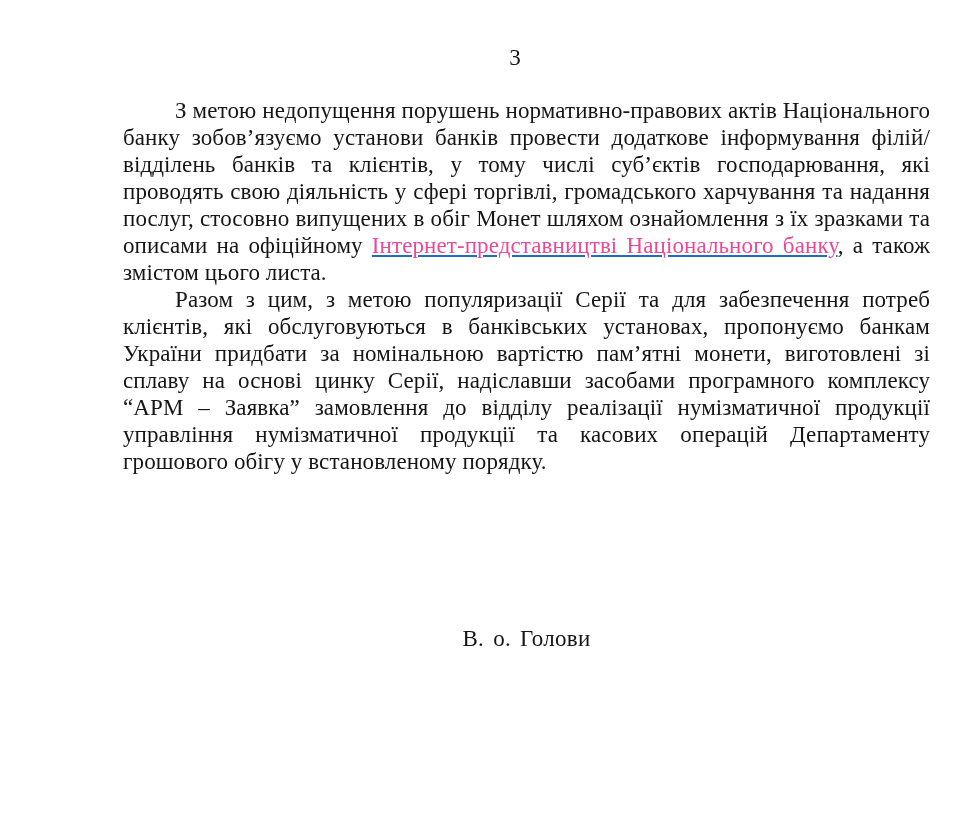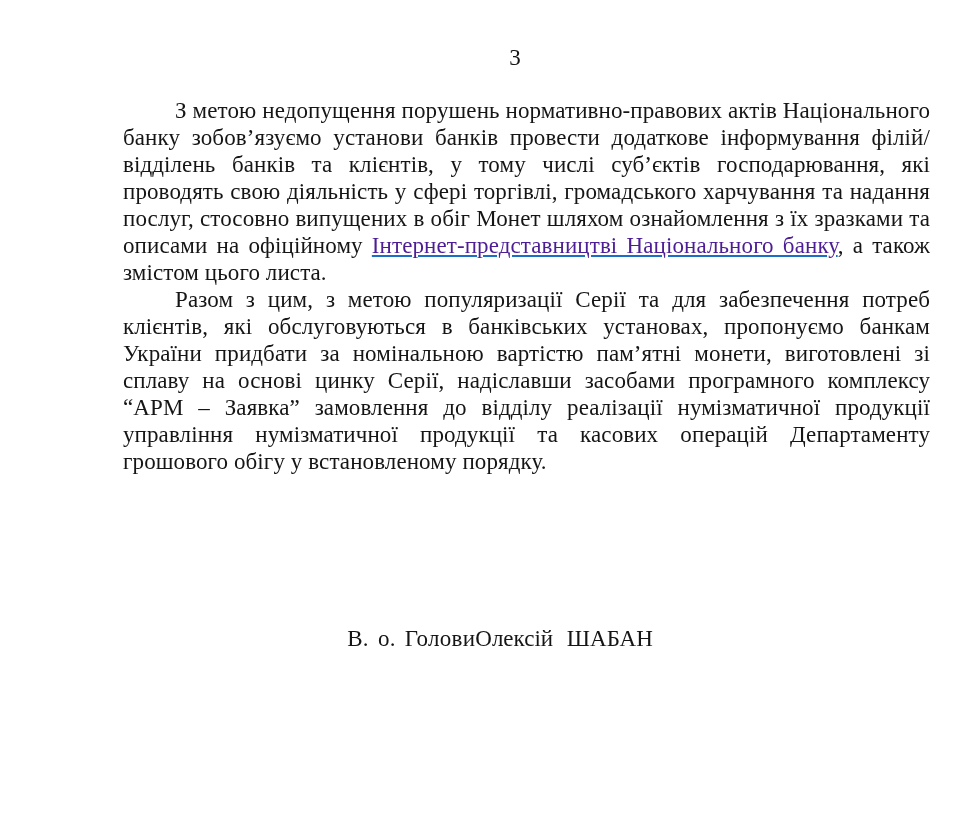--- a/index.html
+++ b/index.html
@@ -33,21 +33,21 @@
   }
   .para {
     margin: 0;
     font-size: 23px;
     line-height: 27px;
     text-align: justify;
     text-indent: 52px;
     letter-spacing: 0.1px;
   }
   .doclink {
-    color: #4c1d95;
+    color: #ec4899;
     text-decoration: underline;
     text-decoration-color: #1b6ec8;
     text-underline-offset: 2px;
     cursor: pointer;
   }
   .attachment {
     position: absolute;
     top: 519px;
     left: 123px;
     width: 807px;
@@ -83,16 +83,15 @@
 
   <div class="content">
     <p class="para"><span>З метою недопущення порушень нормативно-правових актів Національного банку зобов’язуємо установи банків провести додаткове інформування філій/відділень банків та клієнтів, у тому числі суб’єктів господарювання, які проводять свою діяльність у сфері торгівлі, громадського харчування та надання послуг, стосовно випущених в обіг Монет шляхом ознайомлення з їх зразками та описами на офіційному </span><a class="doclink">Інтернет-представництві Національного банку</a><span>, а також змістом цього листа.</span></p>
 
     <p class="para">Разом з цим, з метою популяризації Серії та для забезпечення потреб клієнтів, які обслуговуються в банківських установах, пропонуємо банкам України придбати за номінальною вартістю пам’ятні монети, виготовлені зі сплаву на основі цинку Серії, надіславши засобами програмного комплексу “АРМ – Заявка” замовлення до відділу реалізації нумізматичної продукції управління нумізматичної продукції та касових операцій Департаменту грошового обігу у встановленому порядку.</p>
   </div>
 
 
   <div class="signature">
     <span class="sig-position">В. о. Голови</span>
-    <span class="sig-name">Олексій ШАБАН</span>
   </div>
 
 </div>
 
 </body></html>

